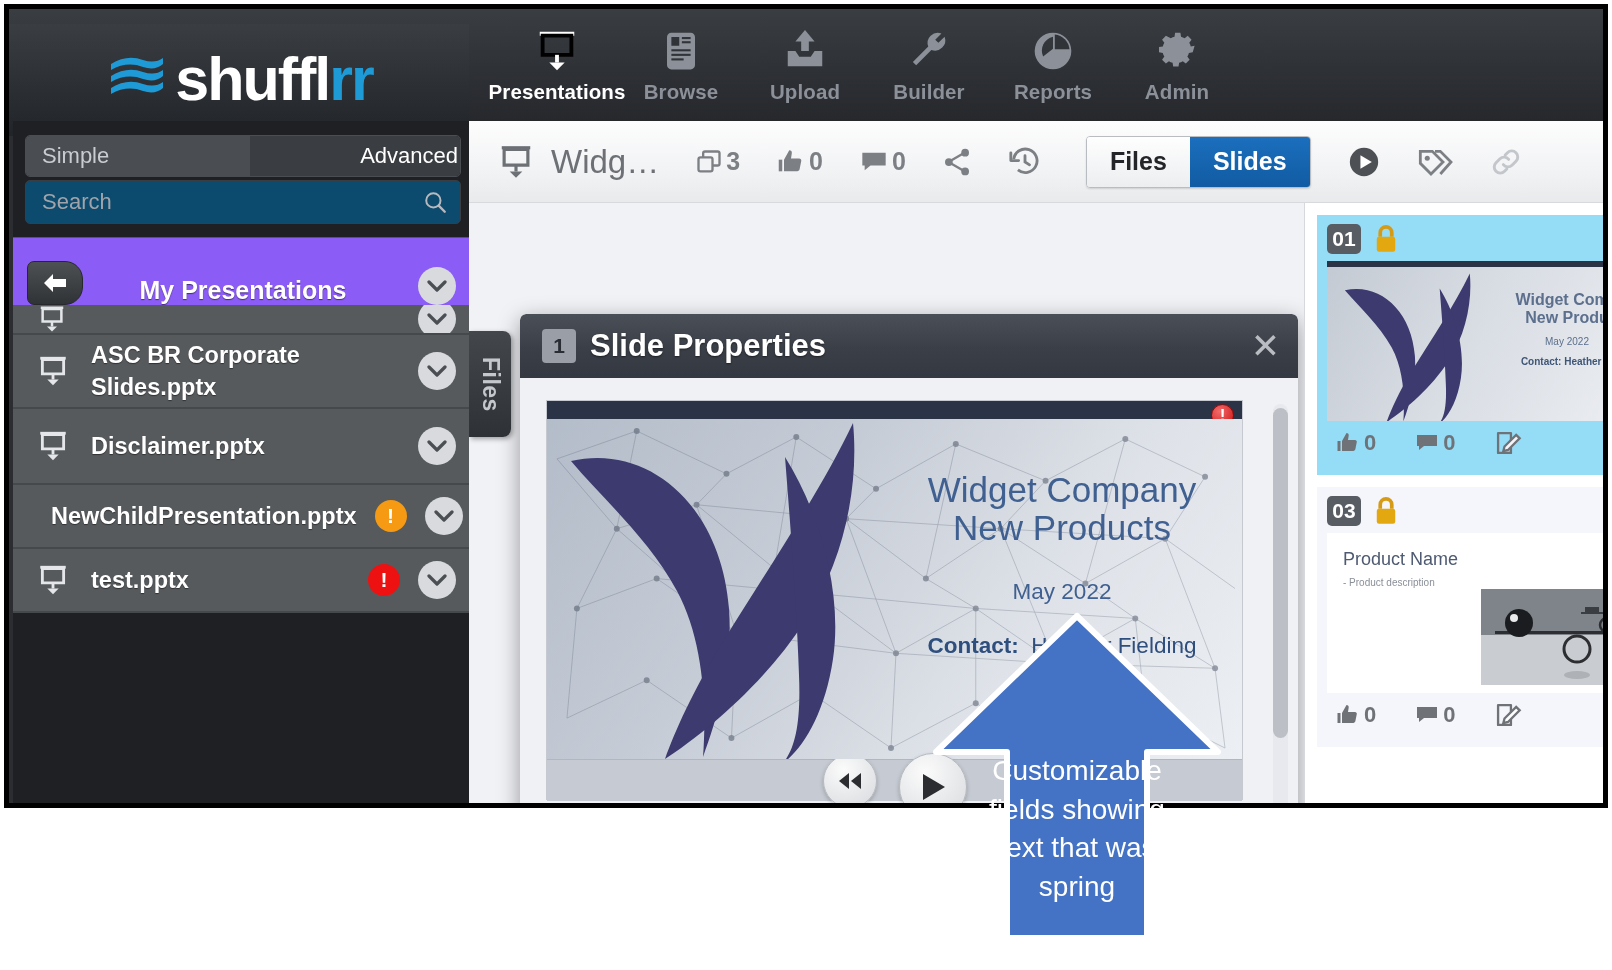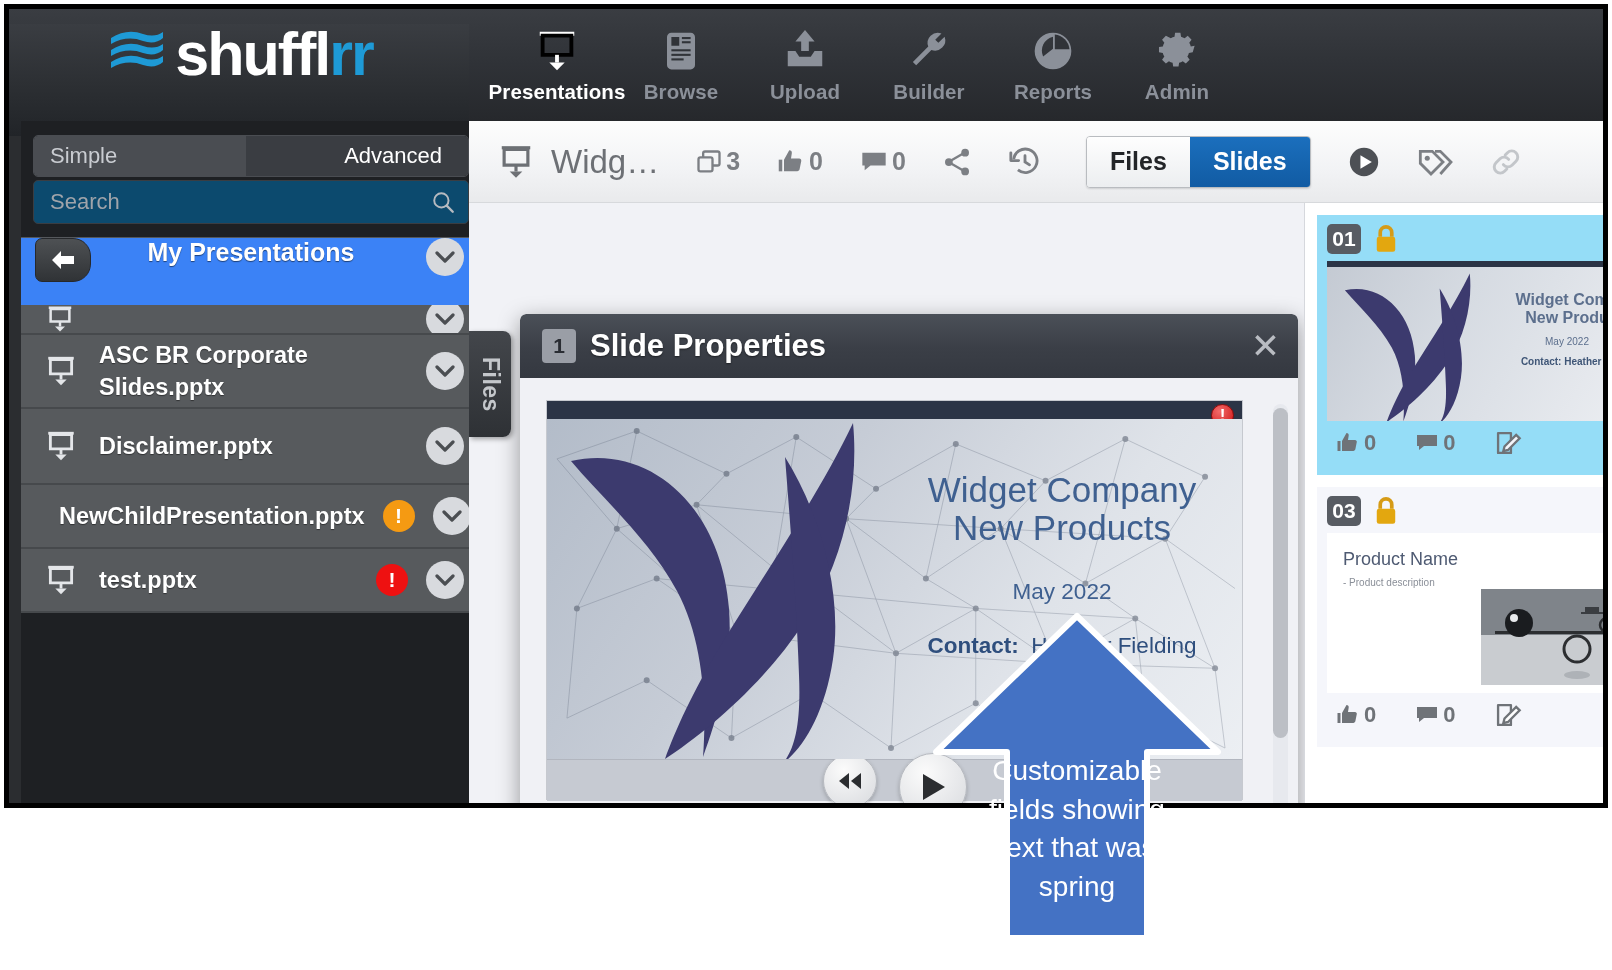--- a/index.html
+++ b/index.html
@@ -22,21 +22,21 @@
 
   
   #topnav {
     position: absolute; left: 0; top: 0;
     width: 1594px; height: 112px;
     background: linear-gradient(180deg,#3a3d42 0%,#303338 45%,#26282c 100%);
     display: flex; align-items: center;
   }
   #logo-area {
     width: 460px; height: 112px;
-    display: flex; justify-content: center;
+    display: flex; align-items: center; justify-content: center;
     gap: 6px;
     background: linear-gradient(180deg,#3a3d42 0%,#2c2f33 55%,#212428 100%);
     margin-top: 29px;
   }
   #logo-stack { width: 64px; height: 60px; flex: none; }
   #logo-text {
     font-size: 61px; font-weight: bold; letter-spacing: -2px;
     line-height: 1;
   }
   #logo-text .w { color: #ffffff; }
@@ -53,61 +53,61 @@
   .nav-item .nav-label {
     font-size: 20.5px; font-weight: bold; color: #8b9099;
     letter-spacing: .1px;
   }
   .nav-item.active .nav-label { color: #ffffff; }
   .nav-item svg { fill: #8b9099; }
   .nav-item.active svg { fill: #ffffff; }
 
   
   #sidebar {
-    position: absolute; left: 12px; top: 112px;
+    position: absolute; left: 4px; top: 112px;
     width: 460px; height: 682px;
     background: #1e2023;
     overflow: hidden;
   }
   #mode-toggle {
     margin: 14px 12px 0 12px;
     height: 42px; display: flex;
     border-radius: 5px; overflow: hidden;
     border: 1px solid #4a4d52;
   }
   .mode-btn {
     flex: 1; display: flex; align-items: center;
     font-size: 22px; cursor: pointer;
   }
   .mode-btn.simple {
     background: #4a4d52; color: #c9ccd1;
     padding-left: 16px;
   }
   .mode-btn.advanced {
     background: #3a3d42; color: #ffffff;
-    justify-content: flex-end; padding-right: 26px;
+    justify-content: flex-end; padding-right: 2px;
   }
   #search-box {
     margin: 3px 12px 0 12px; height: 44px;
     background: #0c4a6e; border: 1px solid #3a3d42;
     border-radius: 5px;
     display: flex; align-items: center;
     padding: 0 12px 0 16px;
   }
   #search-input {
     flex: 1; background: transparent; border: none; outline: none;
     color: #b9bdc3; font-size: 22px;
     font-family: "Liberation Sans", sans-serif;
   }
   #search-input::placeholder { color: #a0a4aa; }
 
   #tree-header {
     margin-top: 13px;
-    height: 68px; background: #3b82f6;
-    display: flex; align-items: flex-start;
+    height: 68px; background: #8b5cf6;
+    display: flex; align-items: flex-end;
     position: relative;
     border-top: 1px solid #55585c;
   }
   #back-btn {
     width: 56px; height: 44px; margin-left: 14px;
     background: linear-gradient(180deg,#4e5154 0%,#303336 100%);
     border-radius: 7px 18px 18px 7px;
     border: 1px solid #26282b;
     display: flex; align-items: center; justify-content: center;
     cursor: pointer;

